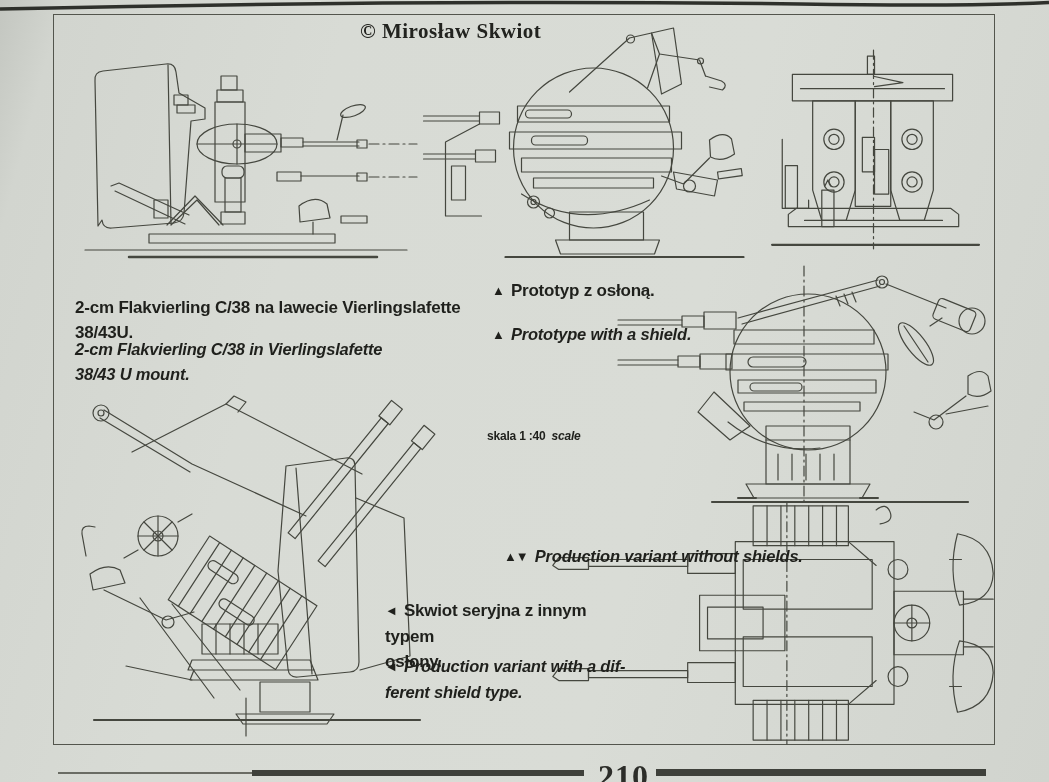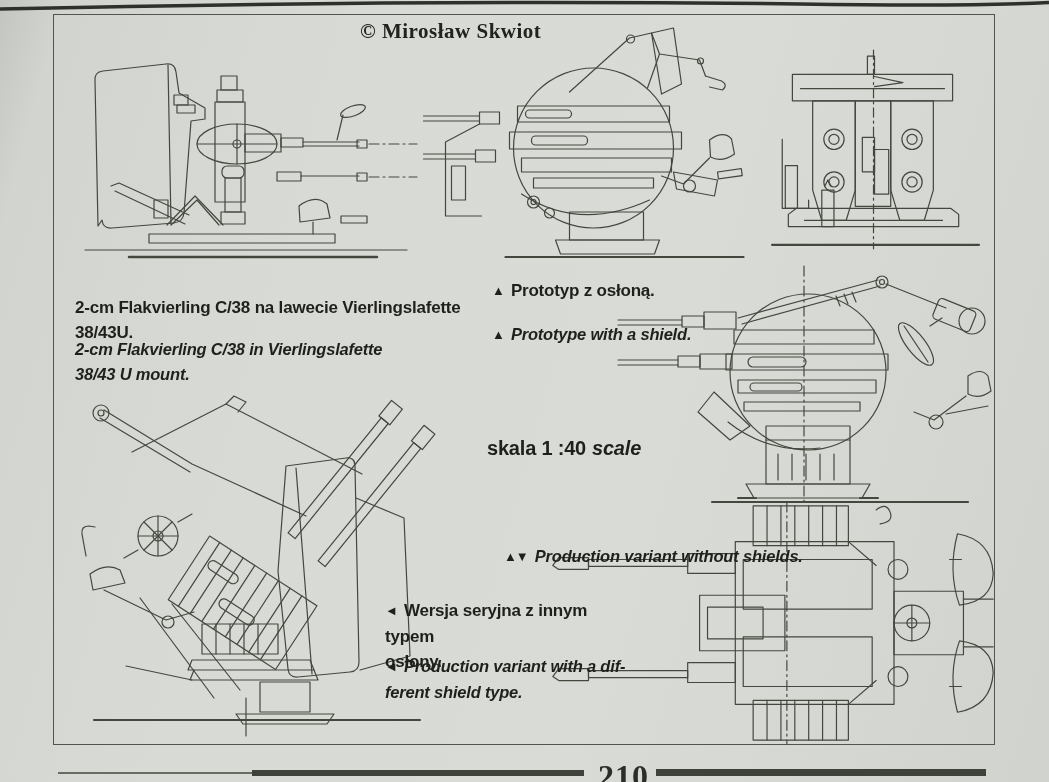--- a/index.html
+++ b/index.html
@@ -324,31 +324,31 @@
   </div>
 
   <div class="cap it" style="left:492px;top:322px">
     <span class="marker plain">▲</span><span>Prototype with a shield.</span>
   </div>
 
   <div class="cap" style="left:492px;top:278px">
     <span class="marker">▲</span><span>Prototyp z osłoną.</span>
   </div>
 
-  <div class="cap scaleline" style="left:487px;top:436px;font-size:20px">
+  <div class="cap scaleline" style="left:487px;top:424px;font-size:12px">
     <span>skala 1 :40</span><span class="en">scale</span>
   </div>
 
 
   <div class="cap it" style="left:504px;top:544px">
     <span class="marker plain">▲▼</span><span>Production variant without shields.</span>
   </div>
 
   <div class="cap" style="left:385px;top:598px;width:250px">
-    <div><span class="marker">◄</span><span>Wersja seryjna z innym typem</span></div>
+    <div><span class="marker">◄</span><span>Skwiot seryjna z innym typem</span></div>
     <div>osłony.</div>
   </div>
 
   <div class="cap it" style="left:385px;top:654px;width:260px">
     <div><span class="marker plain">◄</span><span>Production variant with a dif-</span></div>
     <div>ferent shield type.</div>
   </div>
 
   <div class="footer-rule" style="left:58px;top:772px;width:194px;height:2px"></div>
   <div class="footer-bar" style="left:252px;top:770px;width:332px;height:6px"></div>

